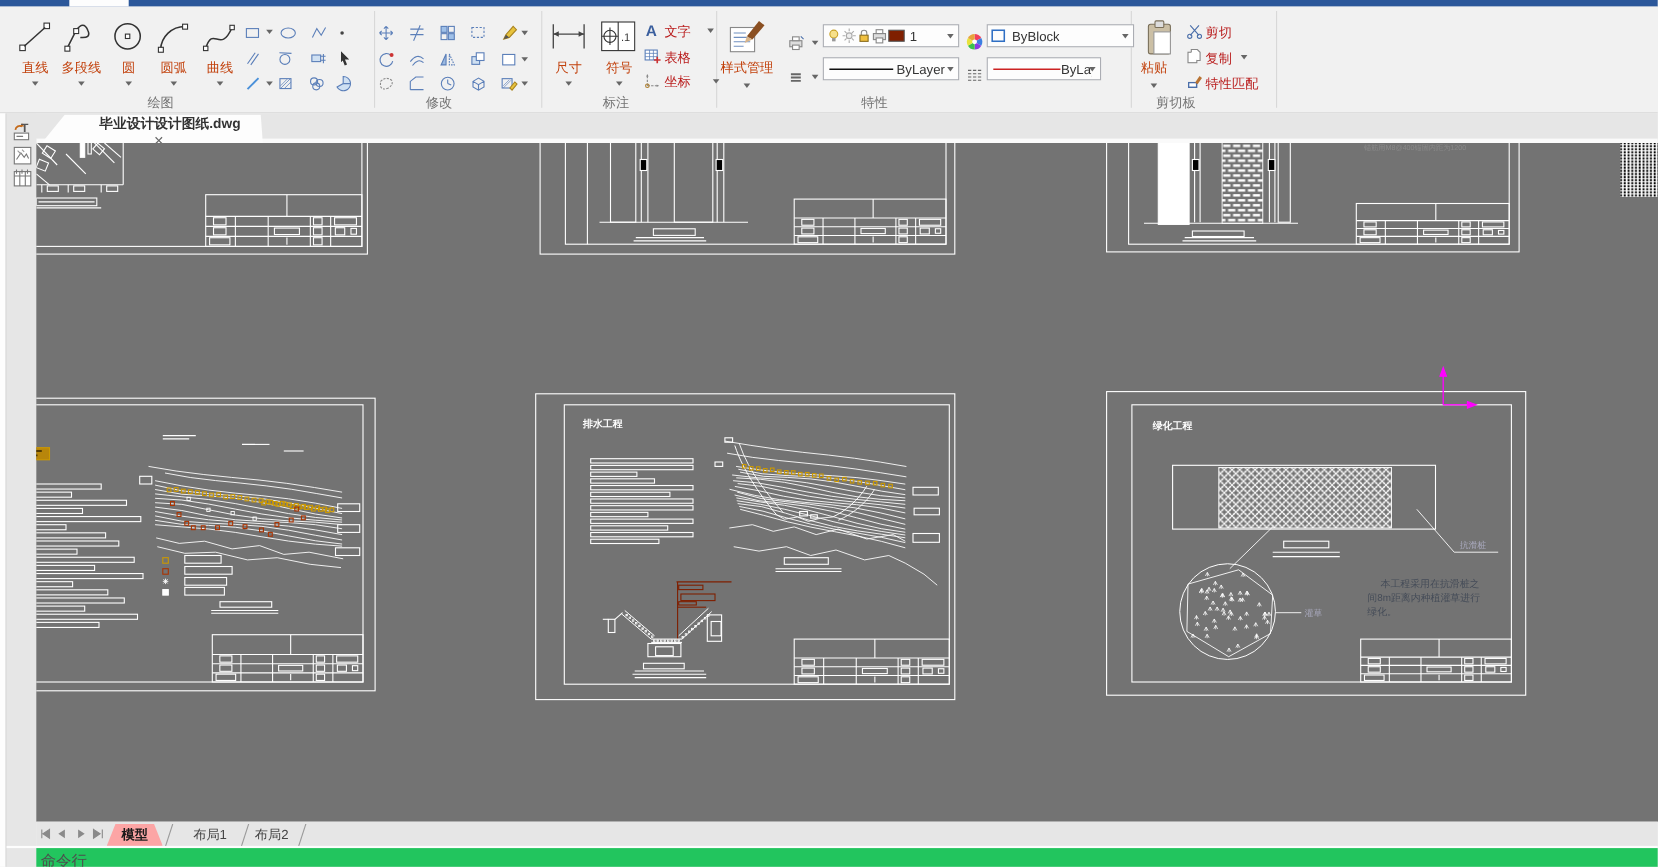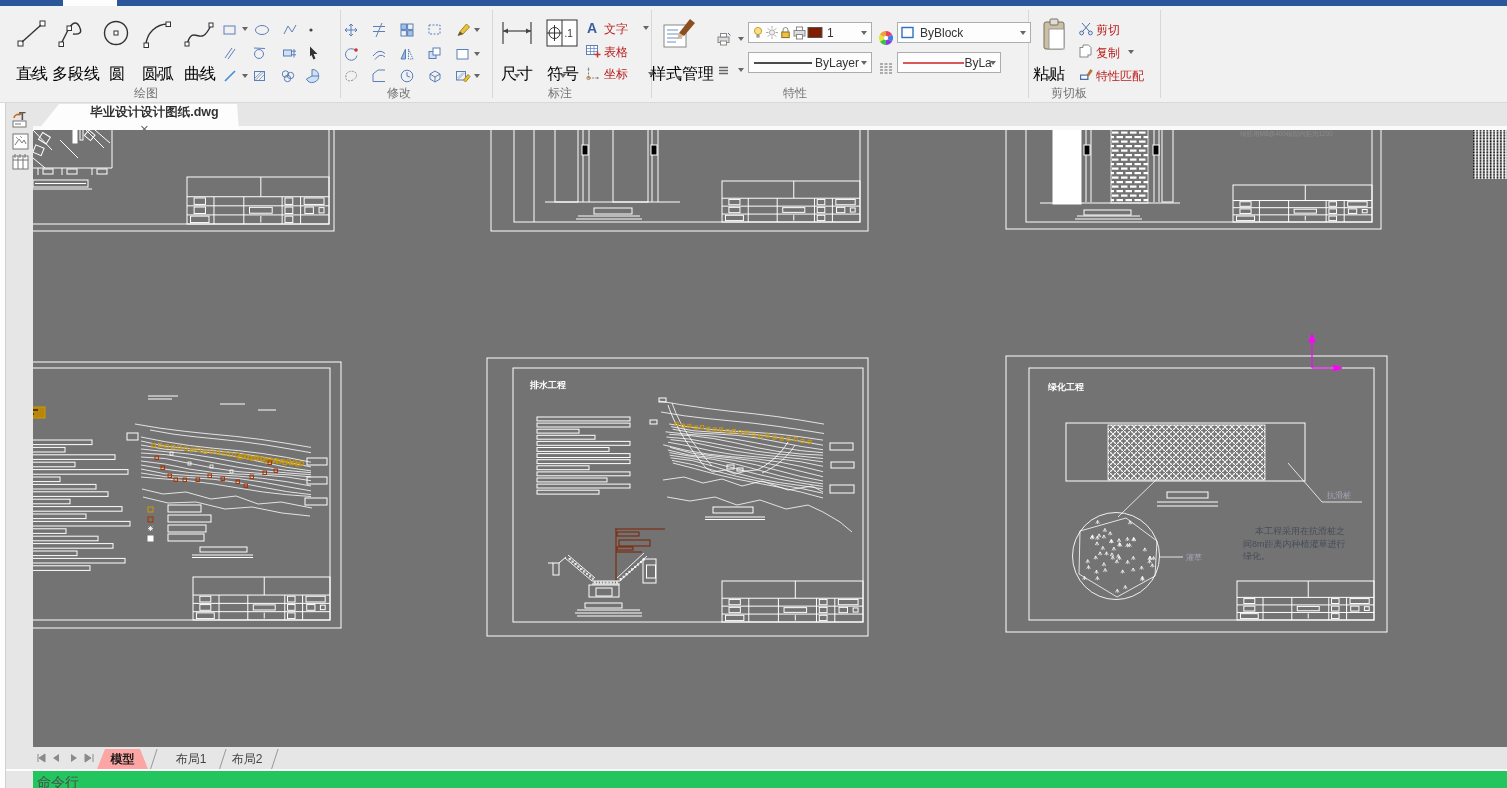--- a/index.html
+++ b/index.html
@@ -4,21 +4,21 @@
 <style>
   * { margin:0; padding:0; box-sizing:border-box; }
   html,body { width:1507px; height:788px; overflow:hidden; background:#f1f1f1;
     font-family:"Liberation Sans",sans-serif; }
   .abs { position:absolute; }
   #titlebar { left:0; top:0; width:1507px; height:6px; background:#2b579a; }
   #titlebar-notch { left:63px; top:0; width:54px; height:6px; background:#fdfdfd; }
   #ribbon { left:0; top:6px; width:1507px; height:97px; background:#f1f1f1; border-bottom:1px solid #d9d9d9; }
   .gsep { position:absolute; top:4px; width:1px; height:88px; background:#d8d8d8; }
   .glabel { position:absolute; top:79px; height:14px; font-size:12px; color:#737373; text-align:left; }
-  .biglabel { position:absolute; top:58px; height:14px; font-size:16px; color:#000000; text-align:center; white-space:nowrap; }
+  .biglabel { position:absolute; top:47px; height:14px; font-size:12px; color:#c2410c; text-align:center; white-space:nowrap; }
   .dar { position:absolute; width:0; height:0; border:3.5px solid transparent; border-top:4px solid #666; }
   .combo { position:absolute; height:21px; background:#fdfdfd; border:1px solid #abadb3; display:flex; align-items:center; font-size:12px; color:#333; padding:0 2px; }
   .combo .ctext { white-space:nowrap; overflow:hidden; }
   .combo .carr { margin-left:auto; width:0; height:0; border:3.5px solid transparent; border-top:4px solid #666; position:relative; top:2px; right:2px; flex:none; }
   .sideitem { position:absolute; font-size:12px; color:#b91c1c; white-space:nowrap; }
   #tabstrip { left:0; top:103px; width:1507px; height:27px; background:#e6e6e6; }
   #canvas-topline { left:33px; top:126px; width:1474px; height:4px; background:#fafafa; }
   #filetab { left:38px; top:104px; width:201px; height:26px; background:#fdfdfd;
     clip-path:polygon(21px 0, 99% 0, 100% 100%, 0 100%); display:flex; align-items:center;flex-direction:column; }
   #filetab-title { padding-left:32px; font-size:12.5px; font-weight:bold; color:#333; }

